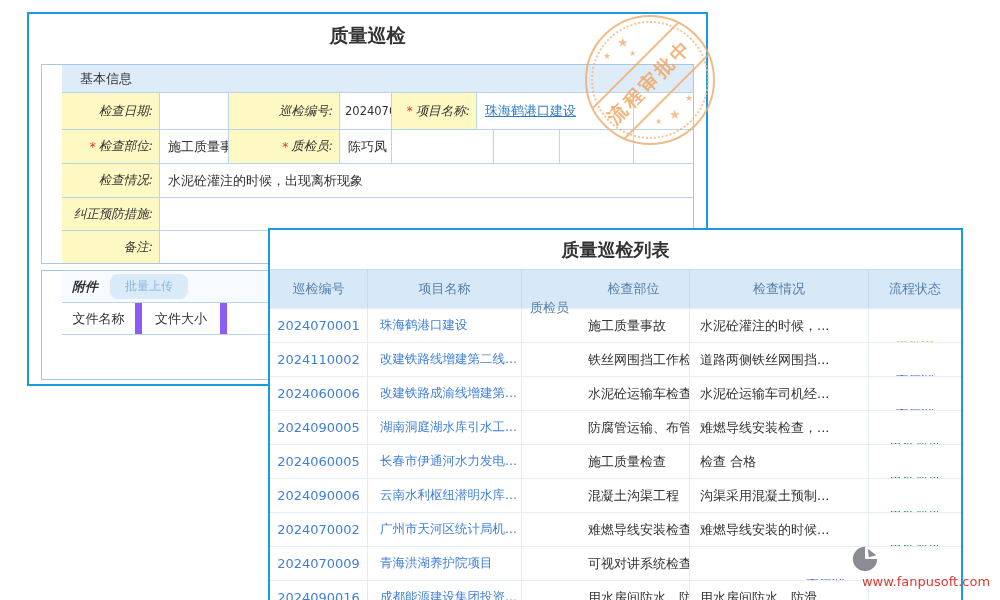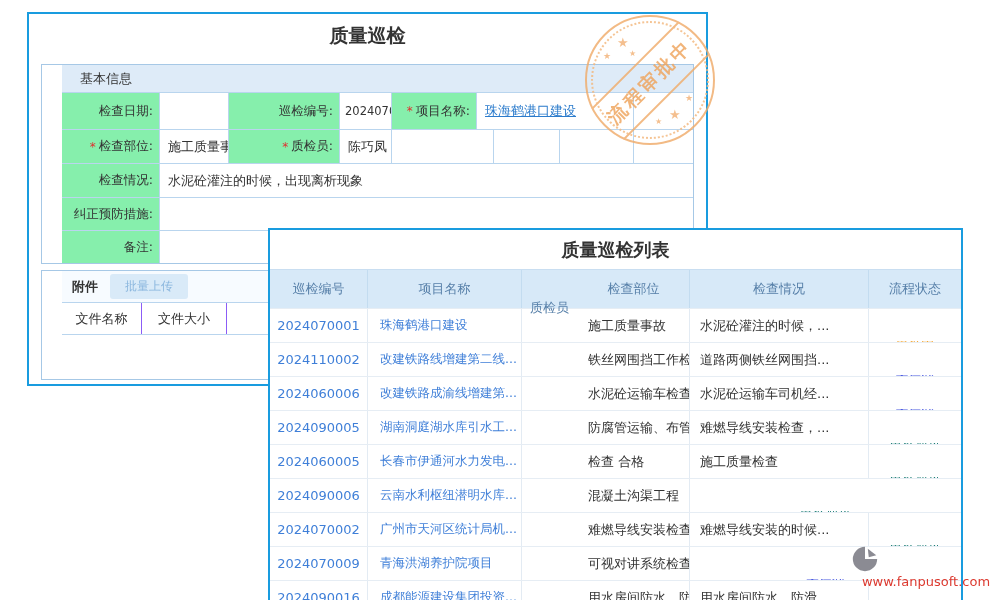--- a/index.html
+++ b/index.html
@@ -16,34 +16,34 @@
   #list-window .win-title{margin-top:8px;font-size:18px;}
 
   
   .sec{position:absolute;left:12px;width:653px;border:1px solid #A6C8E6;box-sizing:border-box;background:#fff;padding-left:20px;}
   #basic-section{top:50px;}
   #attach-section{top:256px;height:110px;}
   .sec-head{height:27px;line-height:27px;background:#DEEBF8;padding-left:18px;font-size:13px;color:#333;}
   .frow{display:flex;border-top:1px solid #B9D5EE;}
   .fcell{box-sizing:border-box;display:flex;align-items:center;border-right:1px solid #B9D5EE;overflow:hidden;white-space:nowrap;}
   .fcell:last-child{border-right:none;flex:1;}
-  .flabel{background:#86efac;justify-content:flex-end;padding-right:6px;font-size:12.5px;color:#333;}
+  .flabel{background:#fef9c3;justify-content:flex-end;padding-right:6px;font-size:12.5px;color:#333;font-style:italic;}
   .fvalue{background:#fff;padding-left:8px;font-size:13px;color:#333;}
   .req{color:#E03131;margin-right:3px;font-size:12px;}
   .link{color:#2B7BCC;text-decoration:underline;cursor:pointer;}
   .num{font-size:11.5px;}
 
   
   .attach-head{height:31px;display:flex;align-items:center;background:#F7FBFF;}
-  .attach-label{margin-left:10px;font-size:13px;font-weight:bold;color:#333;}
+  .attach-label{margin-left:10px;font-size:13px;font-weight:bold;color:#333;font-style:italic;}
   .btn-upload{margin-left:12px;background:#D9EAF8;color:#8AB6DE;font-size:12px;
-    padding:4px 15px;border-radius:3px;border:none;cursor:pointer;font-family:inherit;}
+    padding:4px 15px;border-radius:8px;border:none;cursor:pointer;font-family:inherit;}
   .attach-cols{display:flex;height:31px;border-top:1px solid #B9D5EE;border-bottom:1px solid #B9D5EE;}
   .acol{box-sizing:border-box;display:flex;align-items:center;justify-content:center;
-    font-size:13px;color:#333;border-right:1px solid #8b5cf6;}
+    font-size:13px;color:#333;border-right:7px solid #8b5cf6;}
   .attach-body{height:44px;background:#fff;}
 
   
   .lheader{display:flex;height:38px;background:#D7E9F8;border-top:1px solid #C9DEF1;}
   .lhcell{box-sizing:border-box;display:flex;align-items:center;justify-content:center;
     font-size:13px;color:#567FA8;border-right:1px solid #C3DCF0;}
   .lhcell:last-child{border-right:none;flex:1;}
   .lrow{display:flex;height:33px;border-top:1px solid #E6EDF4;background:#fff;}
   .lcell{box-sizing:border-box;display:flex;align-items:center;font-size:13px;color:#333;
     border-right:1px solid #E3EBF3;overflow:hidden;white-space:nowrap;}
@@ -228,29 +228,30 @@
         <div class="lcell c-proj">湖南洞庭湖水库引水工...</div>
         <div class="lcell c-insp">张鑫</div>
         <div class="lcell c-loc">防腐管运输、布管</div>
         <div class="lcell c-sit">难燃导线安装检查，...</div>
         <div class="lcell c-status st-approved">审批通过</div>
       </div>
       <div class="lrow">
         <div class="lcell c-id">2024060005</div>
         <div class="lcell c-proj">长春市伊通河水力发电...</div>
         <div class="lcell c-insp">余小琴</div>
+        <div class="lcell c-loc">施工质量检查</div>
         <div class="lcell c-sit">检查 合格</div>
-        <div class="lcell c-loc">施工质量检查</div>
         <div class="lcell c-status st-approved">审批通过</div>
       </div>
       <div class="lrow">
         <div class="lcell c-id">2024090006</div>
         <div class="lcell c-proj">云南水利枢纽潜明水库...</div>
         <div class="lcell c-insp">游恢</div>
         <div class="lcell c-loc">混凝土沟渠工程</div>
+        <div class="lcell c-sit">沟渠采用混凝土预制...</div>
         <div class="lcell c-status st-approved">审批通过</div>
       </div>
       <div class="lrow">
         <div class="lcell c-id">2024070002</div>
         <div class="lcell c-proj">广州市天河区统计局机...</div>
         <div class="lcell c-insp">张鑫</div>
         <div class="lcell c-loc">难燃导线安装检查</div>
         <div class="lcell c-sit">难燃导线安装的时候...</div>
         <div class="lcell c-status st-approved">审批通过</div>
       </div>

